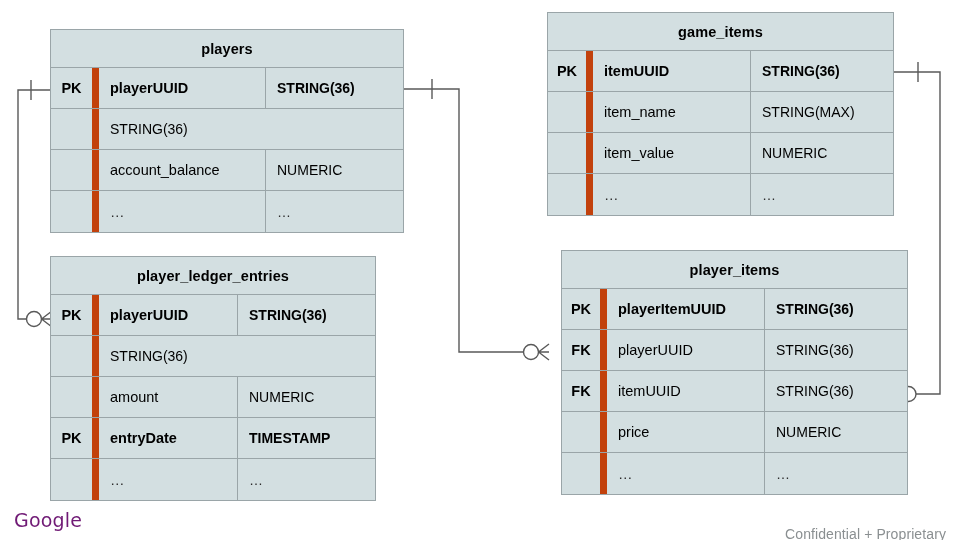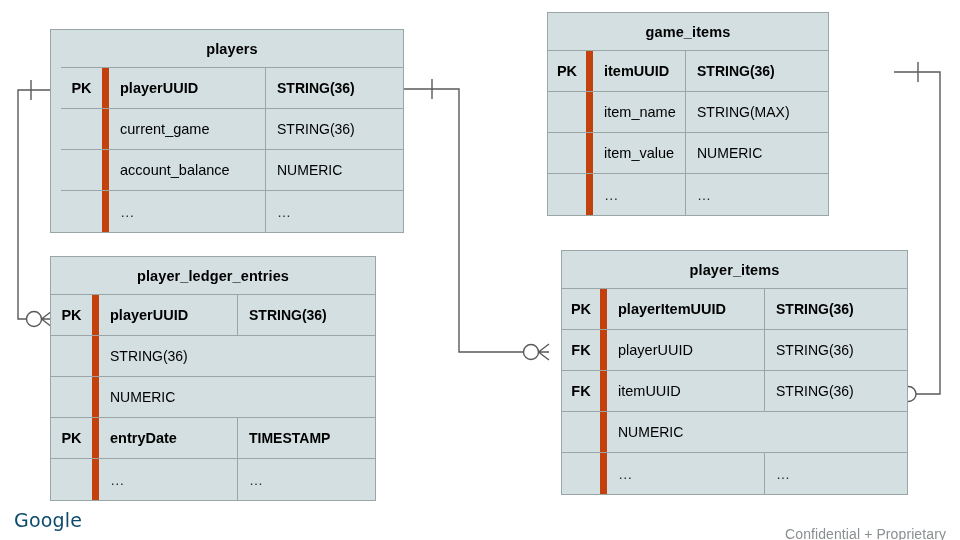--- a/index.html
+++ b/index.html
@@ -108,37 +108,37 @@
   .entity .row.pk .type {
     font-weight: bold;
   }
   .entity .row.ellipsis .name,
   .entity .row.ellipsis .type {
     color: #2b2b2b;
     letter-spacing: 1.5px;
   }
 
   
-  #ent-players        { left: 50px;  top: 29px;  width: 354px; padding-left: 10px; }
+  #ent-players        { left: 50px;  top: 29px;  width: 354px; }
   #ent-ledger         { left: 50px;  top: 256px; width: 326px; }
-  #ent-game-items     { left: 547px; top: 12px;  width: 282px; }
+  #ent-game-items     { left: 547px; top: 12px;  width: 347px; }
   #ent-player-items   { left: 561px; top: 250px; width: 347px; }
 
   #ent-players .key,      #ent-ledger .key        { flex-basis: 48px; }
   #ent-players .type,     #ent-ledger .type       { flex-basis: 137px; }
   #ent-game-items .key,   #ent-player-items .key  { flex-basis: 45px; }
   #ent-game-items .type,  #ent-player-items .type { flex-basis: 142px; }
 
   
   #footer-logo {
     position: absolute;
     left: 14px;
     top: 509px;
     font-size: 19px;
-    color: #0c4a6e;
+    color: #701a75;
     letter-spacing: .2px;
     font-family: "DejaVu Sans", sans-serif;
   }
   #footer-note {
     position: absolute;
     right: 14px;
     top: 526px;
     font-size: 14px;
     color: #8a8f91;
     letter-spacing: .1px;
@@ -176,21 +176,20 @@
   <div class="entity" id="ent-players">
     <div class="title">players</div>
 
     <div class="row pk">
       <div class="key">PK</div>
       <div class="name">playerUUID</div>
       <div class="type">STRING(36)</div>
     </div>
     <div class="row">
       <div class="key"></div>
-      <div class="name">current_game</div>
       <div class="type">STRING(36)</div>
     </div>
     <div class="row">
       <div class="key"></div>
       <div class="name">account_balance</div>
       <div class="type">NUMERIC</div>
     </div>
     <div class="row ellipsis">
       <div class="key"></div>
       <div class="name">…</div>
@@ -205,20 +204,21 @@
       <div class="key">PK</div>
       <div class="name">playerUUID</div>
       <div class="type">STRING(36)</div>
     </div>
     <div class="row">
       <div class="key"></div>
       <div class="type">STRING(36)</div>
     </div>
     <div class="row">
       <div class="key"></div>
+      <div class="name">amount</div>
       <div class="type">NUMERIC</div>
     </div>
     <div class="row pk">
       <div class="key">PK</div>
       <div class="name">entryDate</div>
       <div class="type">TIMESTAMP</div>
     </div>
     <div class="row ellipsis">
       <div class="key"></div>
       <div class="name">…</div>
@@ -264,20 +264,21 @@
       <div class="name">playerUUID</div>
       <div class="type">STRING(36)</div>
     </div>
     <div class="row">
       <div class="key">FK</div>
       <div class="name">itemUUID</div>
       <div class="type">STRING(36)</div>
     </div>
     <div class="row">
       <div class="key"></div>
+      <div class="name">price</div>
       <div class="type">NUMERIC</div>
     </div>
     <div class="row ellipsis">
       <div class="key"></div>
       <div class="name">…</div>
       <div class="type">…</div>
     </div>
   </div>
 
   <div id="footer-logo">Google</div>

